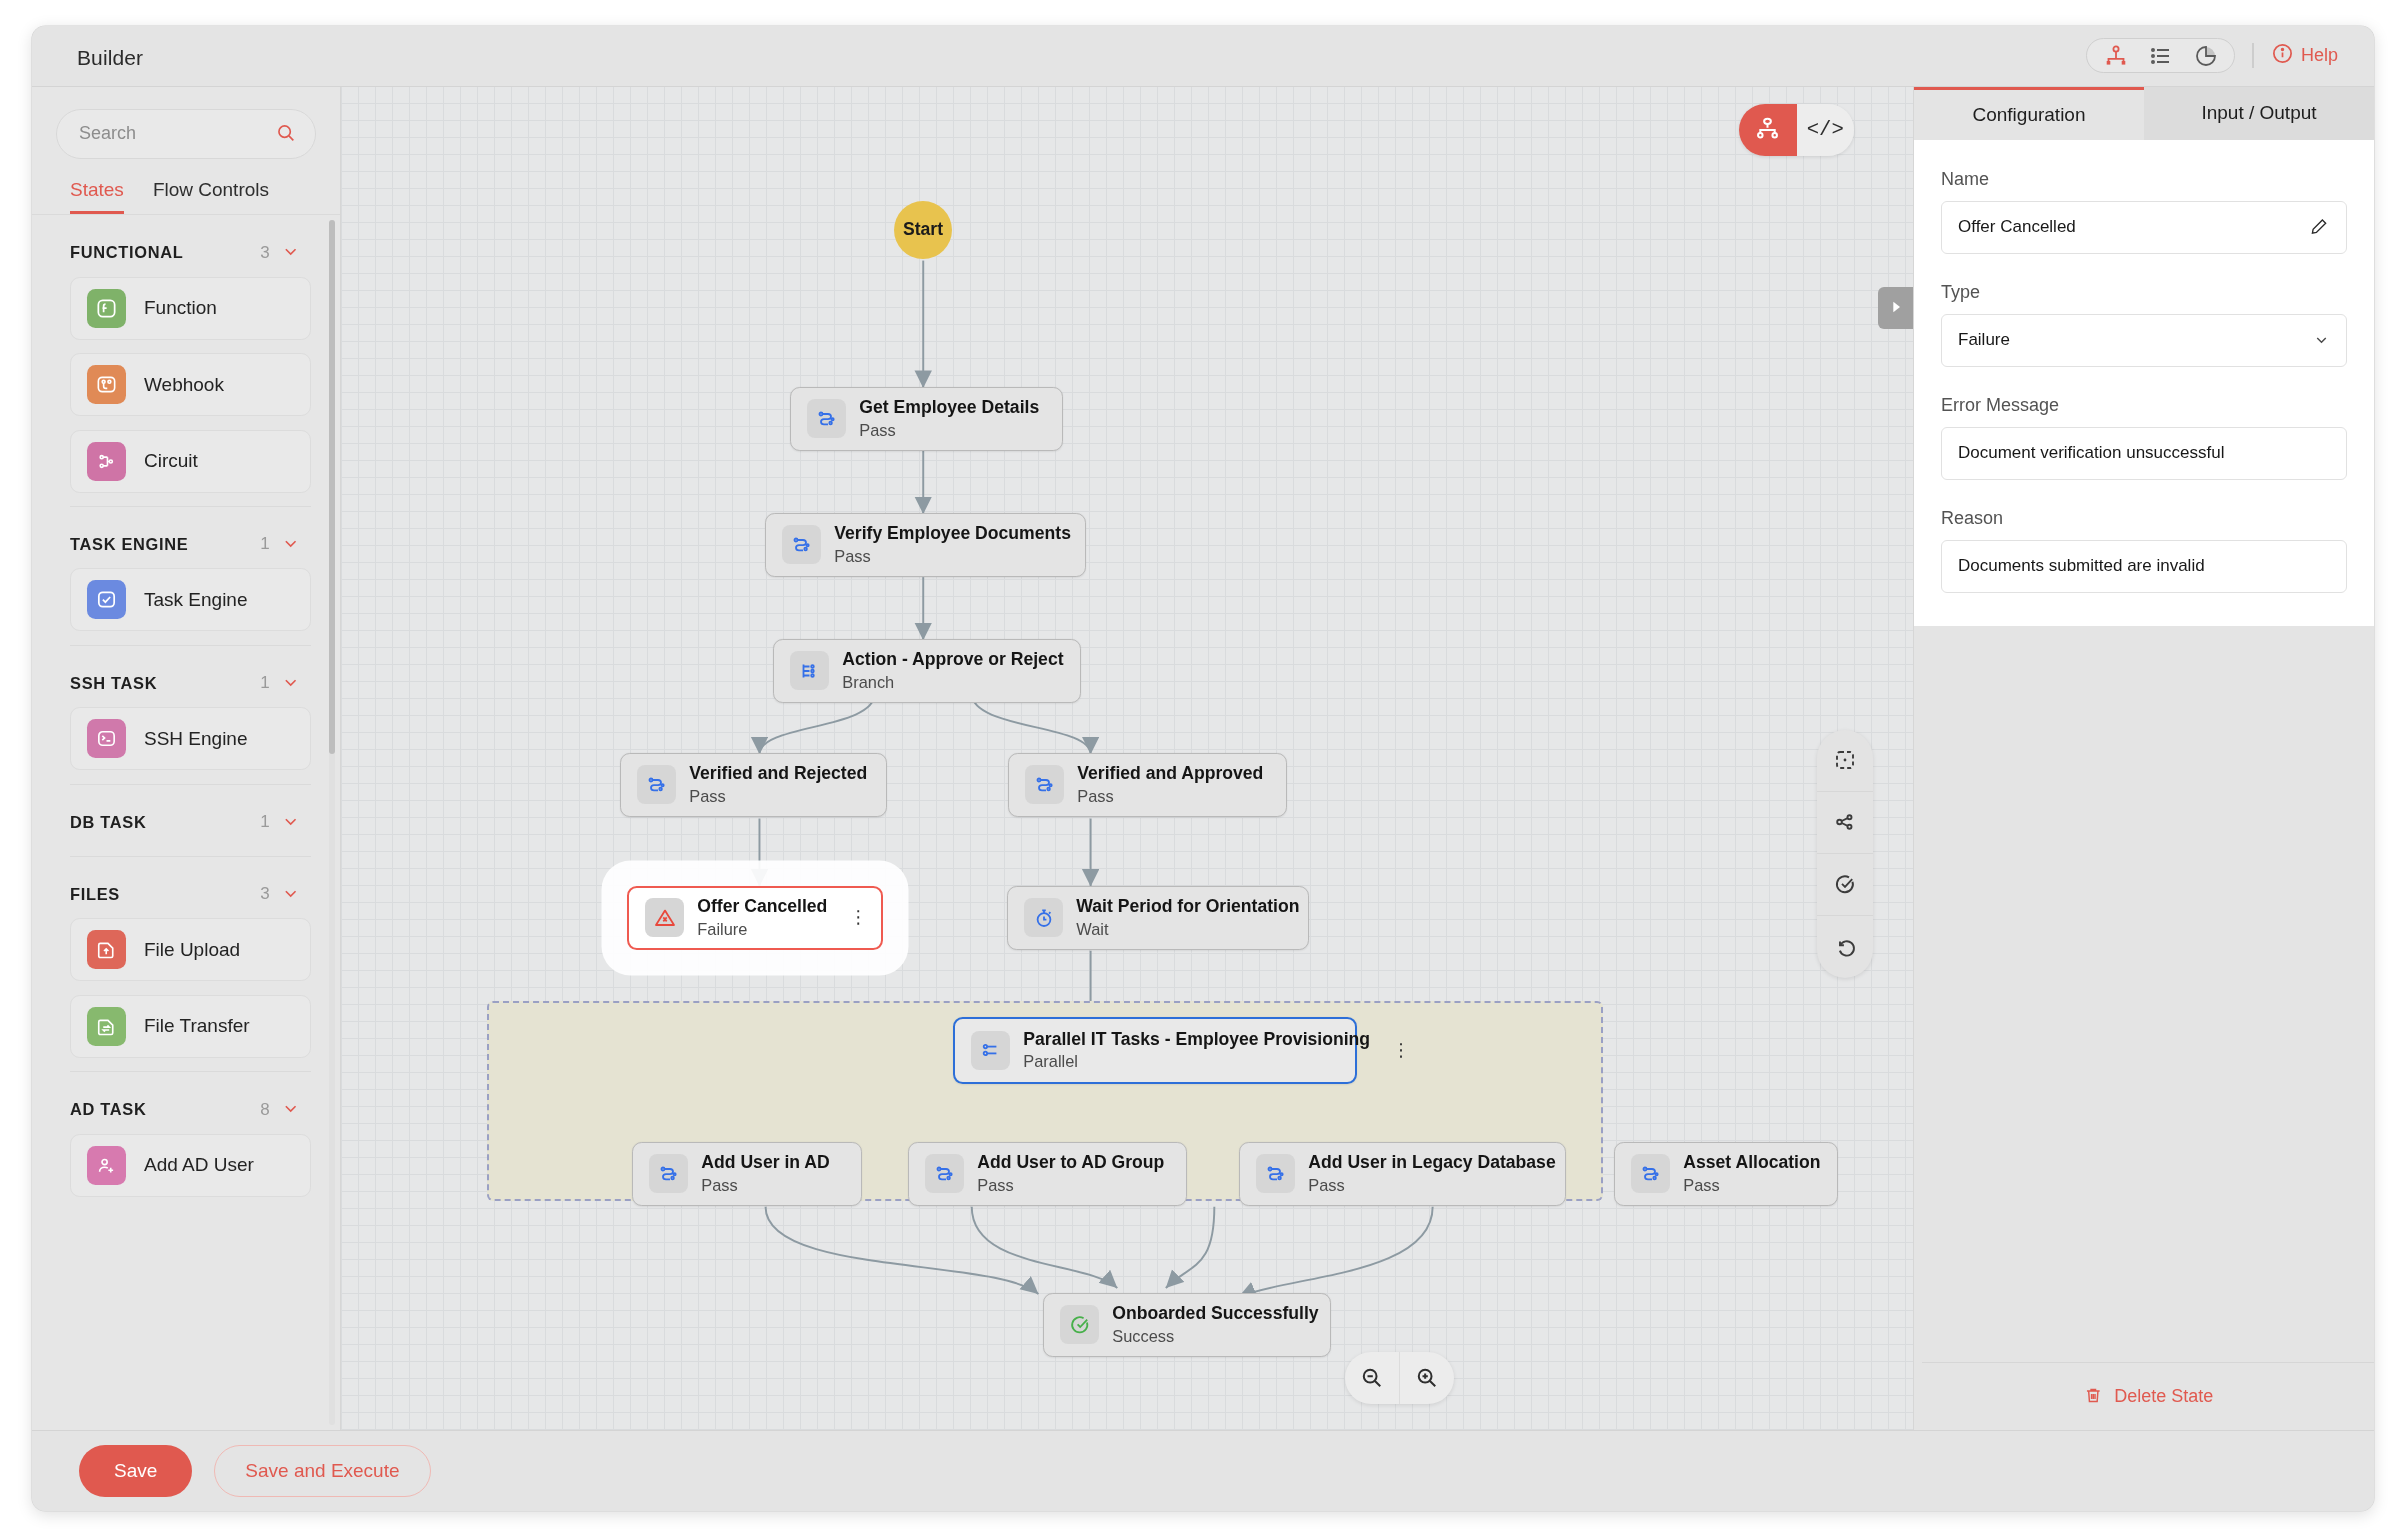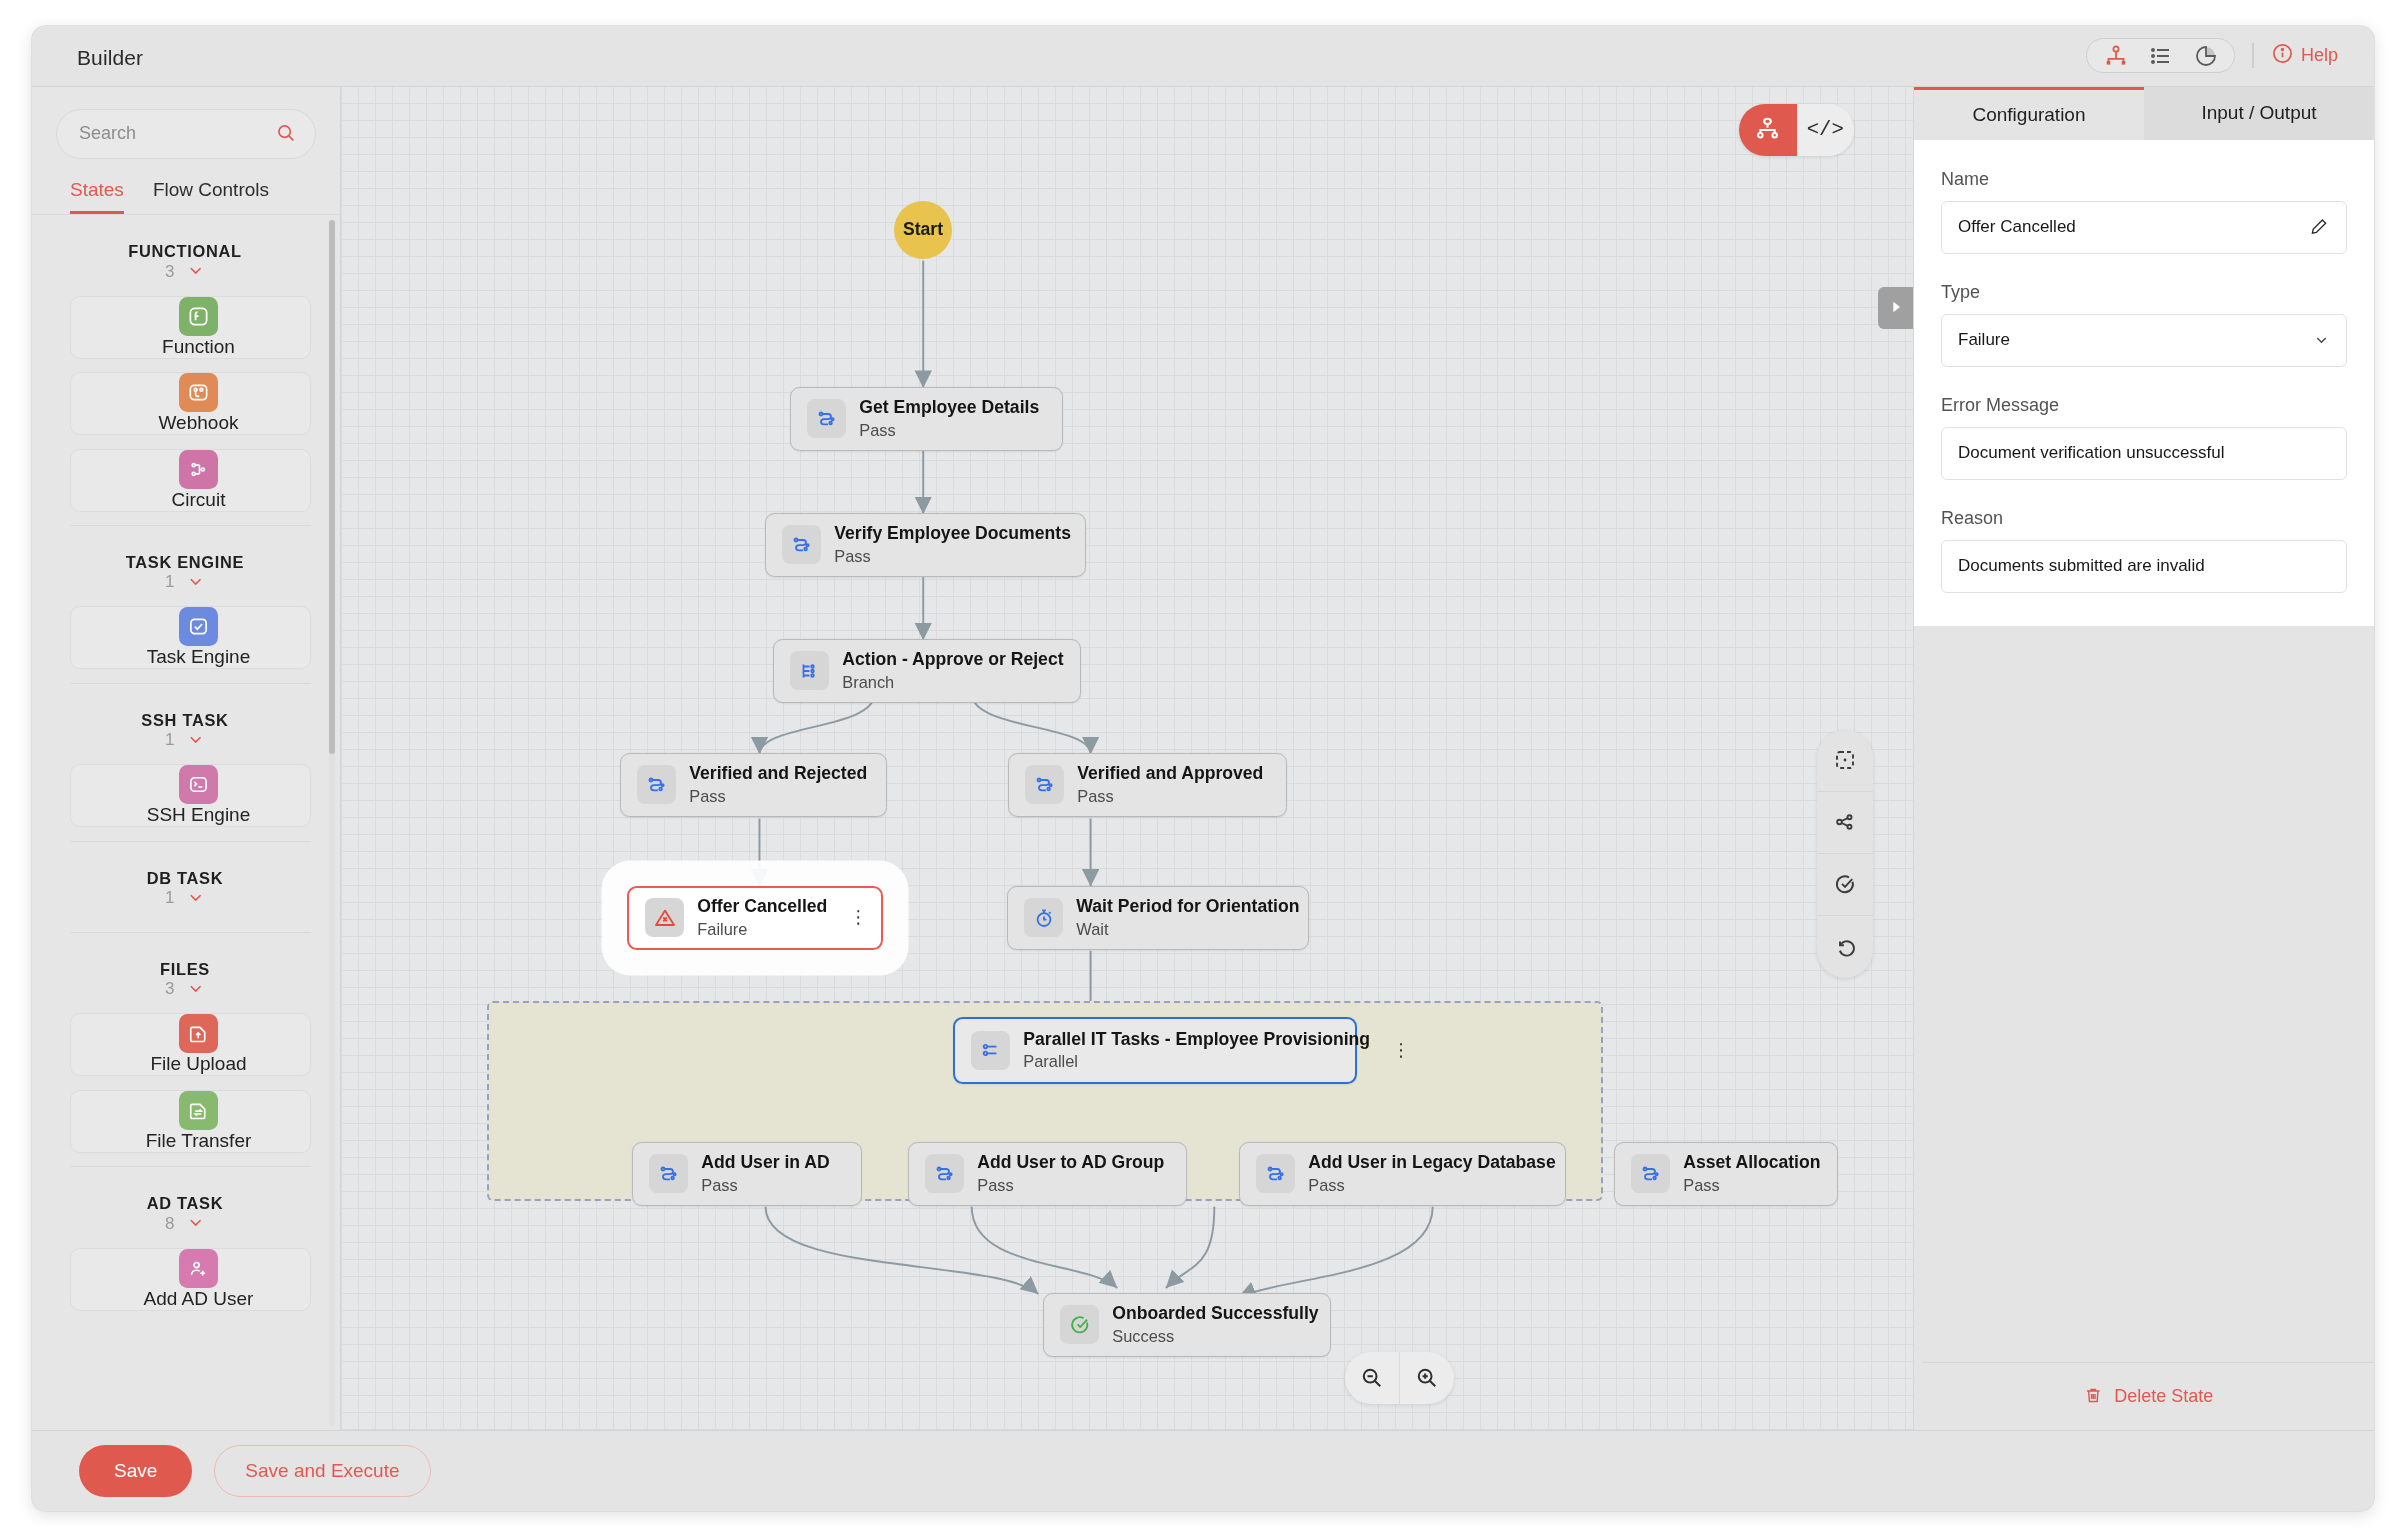--- a/index.html
+++ b/index.html
@@ -70,29 +70,28 @@
     position:absolute; right:4.9px; top:4.9px; width:6px; bottom:4.9px;
     background:#e0e0e0; border-radius:3.6px;
   }
   .scroll-thumb {
     position:absolute; right:4.9px; top:4.9px; width:6px; height:534px;
     background:#bdbdbd; border-radius:3.6px;
   }
   .group-head {
     display:flex; align-items:center; justify-content:space-between;
     padding:27px 40px 13.3px 38px;
-    flex-direction:column;
   }
   .group-title { font-size:16.4px; font-weight:bold; color:#1f1f1f; letter-spacing:0.7px; }
   .group-right { display:flex; align-items:center; gap:11px; }
   .group-count { font-size:17px; color:#9a9a9a; }
   .pal-item {
     margin:0 29px 13.3px 38px;
     height:63px; border:0.9px solid #dcdcdc; border-radius:9.7px;
-    background:#e9e9e9; display:flex; align-items:center; padding-left:16px;flex-direction:column;
+    background:#e9e9e9; display:flex; align-items:center; gap:18px; padding-left:16px;
   }
   .pal-ico {
     width:39px; height:39px; border-radius:8.5px;
     display:flex; align-items:center; justify-content:center; flex:0 0 auto;
   }
   .pal-label { font-size:19px; color:#232323; }
   .grp-sep { height:0.9px; background:#dadada; margin:9.7px 29px 0 38px; }
 
   
   .canvas {

